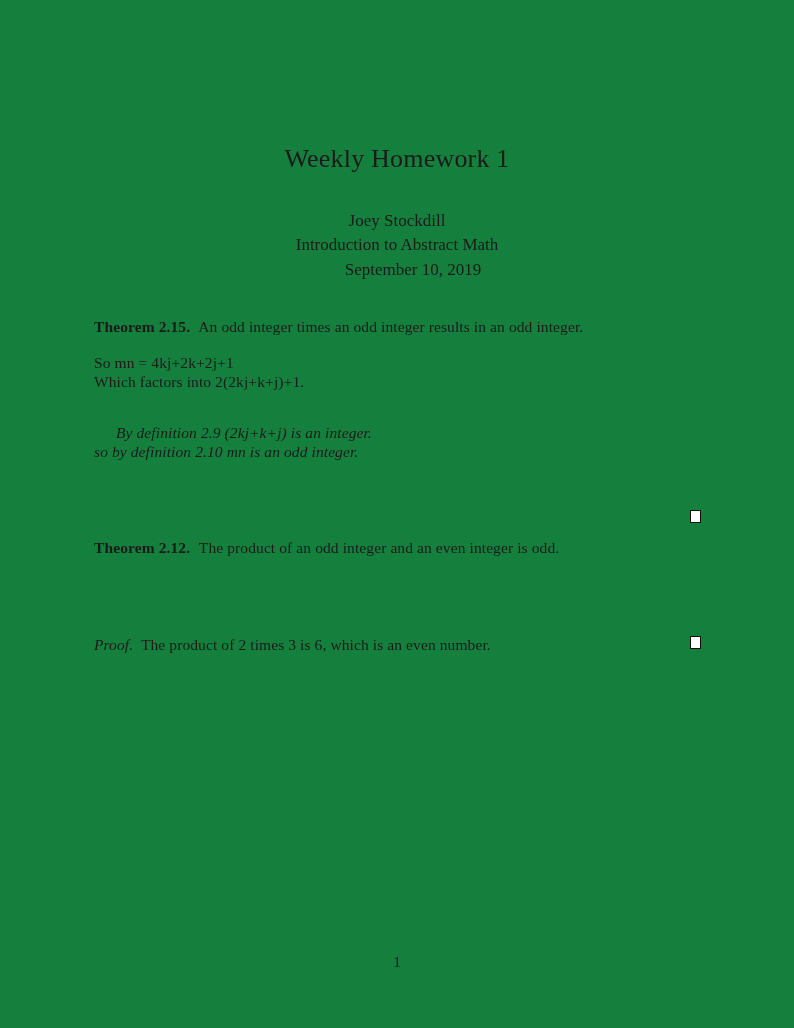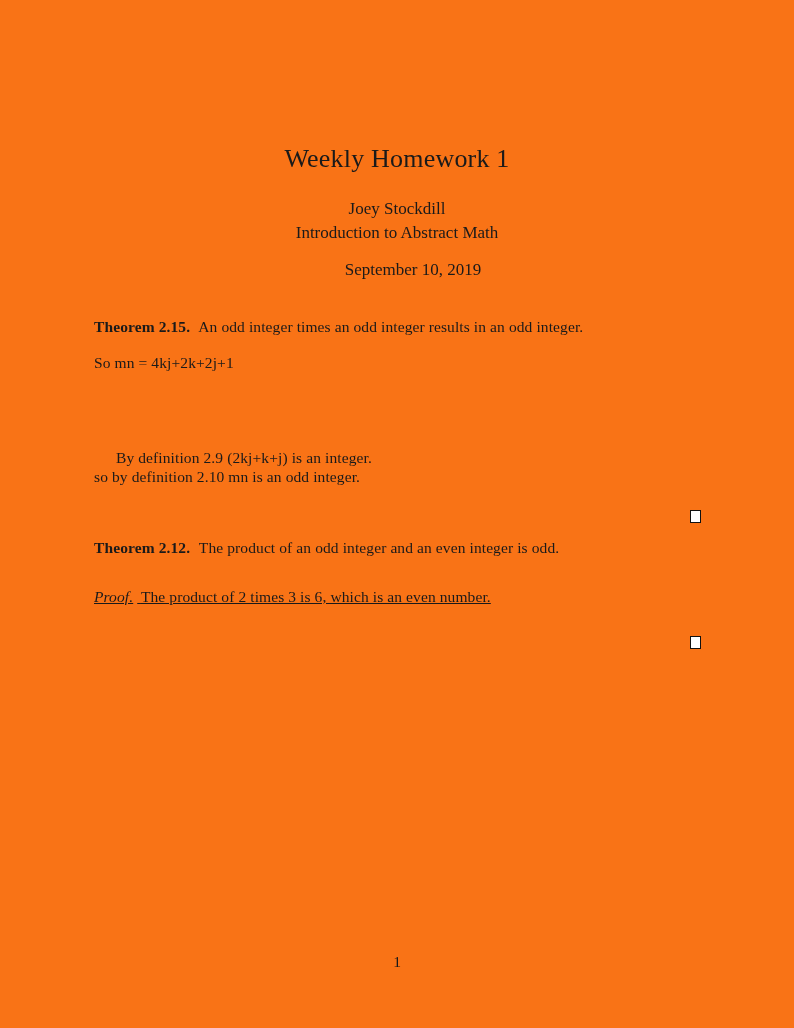--- a/index.html
+++ b/index.html
@@ -4,40 +4,40 @@
 <style>
   html, body {
     margin: 0;
     padding: 0;
     background: #ffffff;
   }
   .page {
     position: relative;
     width: 794px;
     height: 1028px;
-    background: #f97316;
+    background: #15803d;
     color: #1a1a1a;
     font-family: "Liberation Serif", "DejaVu Serif", serif;
     overflow: hidden;
   }
   .doc-title {
     position: absolute;
     top: 144px;
     left: 0;
     width: 794px;
     margin: 0;
     text-align: center;
     font-size: 26px;
     font-weight: 400;
     line-height: 30px;
     letter-spacing: 0.2px;
   }
   .author-block {
     position: absolute;
-    top: 197px;
+    top: 209px;
     left: 0;
     width: 794px;
     text-align: center;
     font-size: 17px;
     line-height: 24px;
   }
   .doc-date {
     position: absolute;
     top: 258px;
     left: 16px;
@@ -49,23 +49,23 @@
   .body-text {
     position: absolute;
     left: 94px;
     width: 610px;
     font-size: 15.5px;
     line-height: 18.8px;
     letter-spacing: 0.1px;
   }
   .thm-1 { top: 318px; }
   .proof-1 { top: 354px; }
-  .conclusion-1 { top: 449px; }
+  .conclusion-1 { top: 424px; font-style: italic; }
   .thm-2 { top: 539px; }
-  .proof-2 { top: 588px; text-decoration: underline; }
+  .proof-2 { top: 636px; }
   .thm-label {
     font-weight: 700;
     margin-right: 5px;
   }
   .proof-label {
     font-style: italic;
     margin-right: 4px;
   }
   .indented { text-indent: 22px; }
   .qed {
@@ -102,20 +102,21 @@
 
   <div class="doc-date">September 10, 2019</div>
 
   <div class="body-text thm-1">
     <span class="thm-label">Theorem 2.15.</span>
     <span>An odd integer times an odd integer results in an odd integer.</span>
   </div>
 
   <div class="body-text proof-1">
     <div>So mn = 4kj+2k+2j+1</div>
+    <div>Which factors into 2(2kj+k+j)+1.</div>
   </div>
 
   <div class="body-text conclusion-1">
     <div class="indented">By definition 2.9 (2kj+k+j) is an integer.</div>
     <div>so by definition 2.10 mn is an odd integer.</div>
   </div>
 
   <div class="qed qed-1"></div>
 
   <div class="body-text thm-2">

